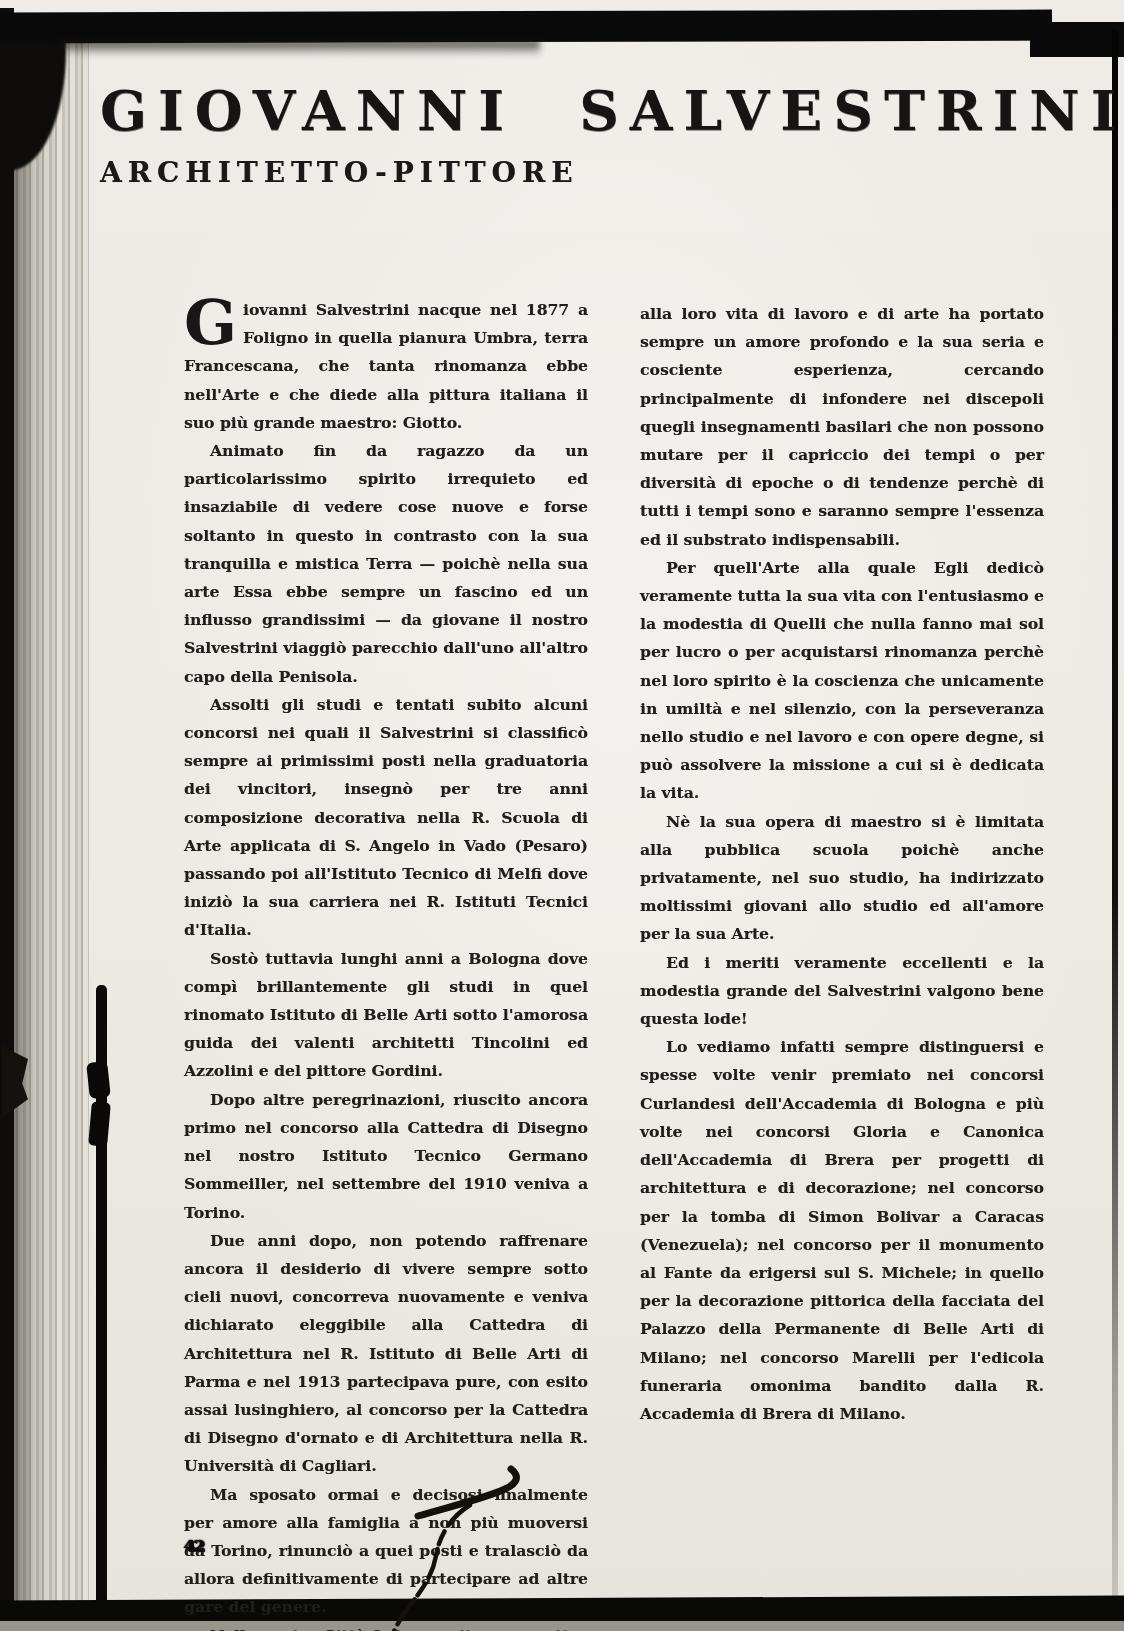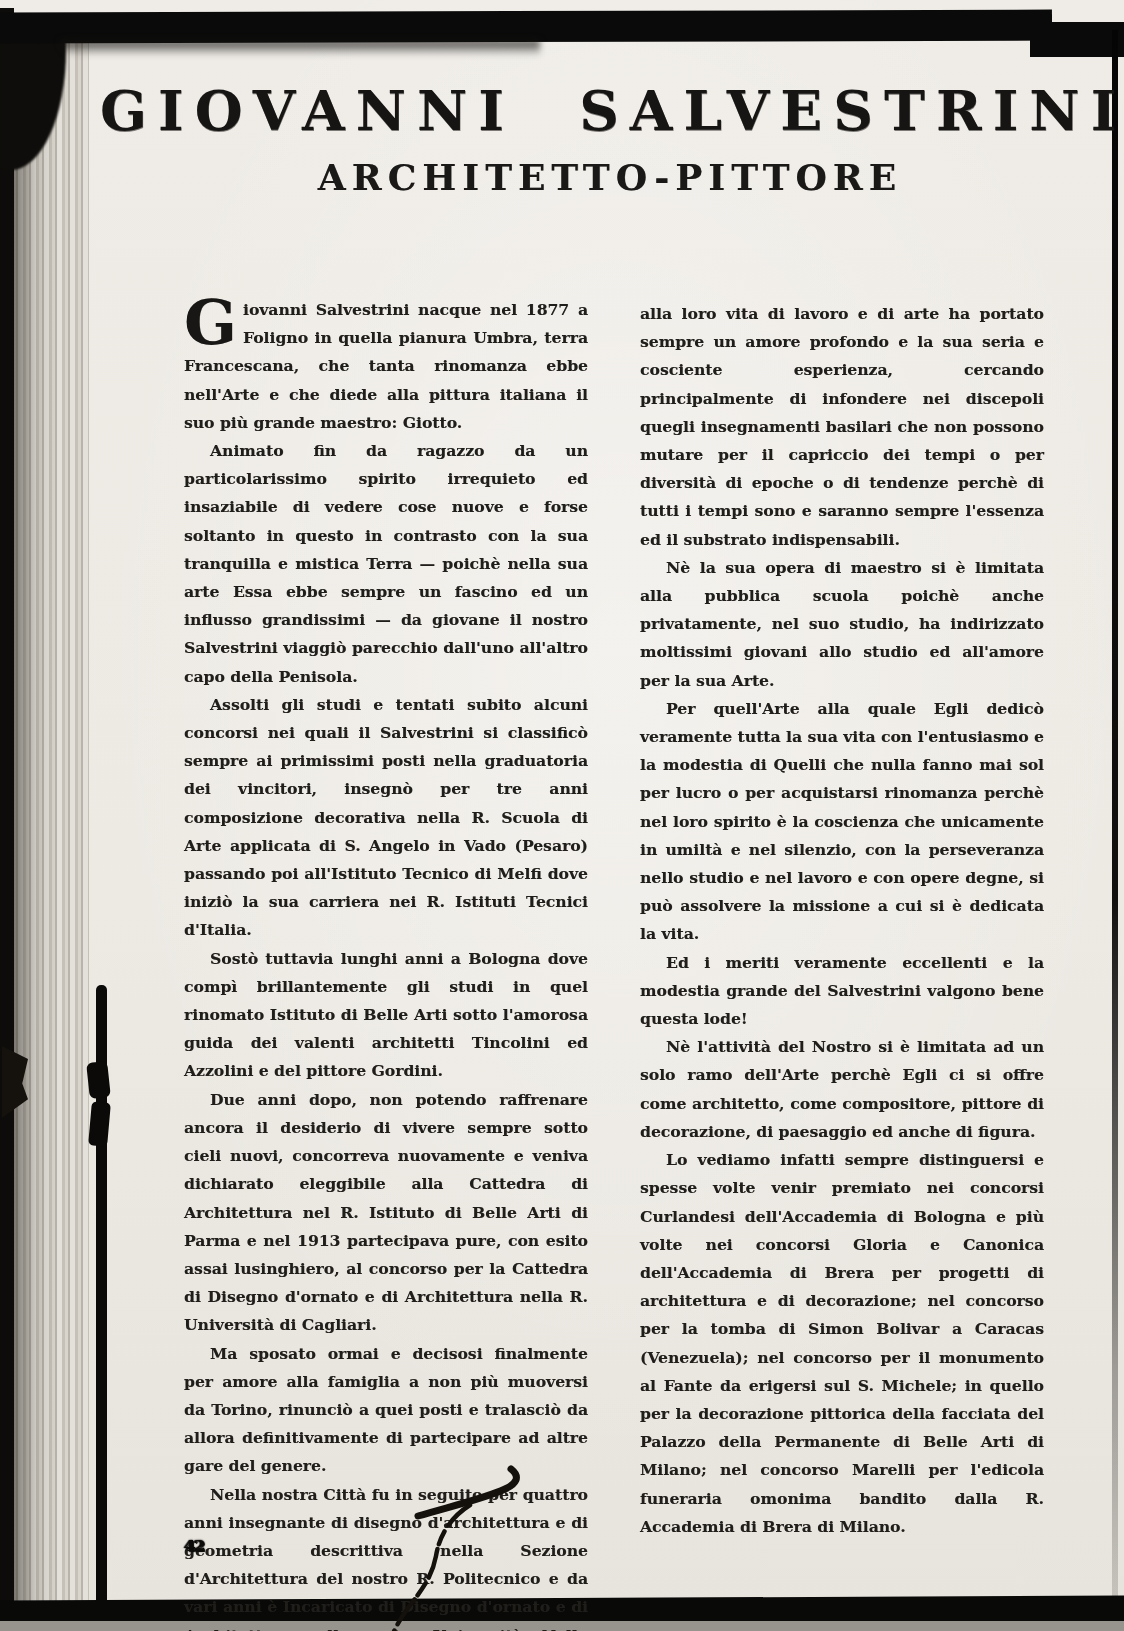--- a/index.html
+++ b/index.html
@@ -37,21 +37,21 @@
   .bottom-gray{position:absolute;left:0;top:1621px;width:1124px;height:10px;background:#97948e;}
   
   .title{
     position:absolute;left:100px;top:78px;width:1000px;
     text-align:center;font-weight:700;font-size:55px;letter-spacing:11px;word-spacing:34px;
     color:#161514;text-shadow:0.4px 0.6px 0.6px rgba(30,28,25,0.55);
     white-space:nowrap;
   }
   .subtitle{
     position:absolute;left:100px;top:156px;width:1020px;
-    text-align:center;font-weight:700;font-size:36px;letter-spacing:6px;
+    text-align:left;font-weight:700;font-size:28px;letter-spacing:6px;
     color:#1a1918;text-shadow:0.3px 0.4px 0.5px rgba(30,28,25,0.5);
   }
   .column{
     position:absolute;width:404px;
     font-size:15.6px;font-weight:700;line-height:28.2px;
     text-align:justify;color:#201e1b;
     text-shadow:0.25px 0.3px 0.45px rgba(40,36,30,0.45);
   }
   #col-left{left:184px;top:296px;}
   #col-right{left:640px;top:300px;}
@@ -90,31 +90,31 @@
   <div class="bottom-gray"></div>
 
   <div class="title">GIOVANNI SALVESTRINI</div>
   <div class="subtitle">ARCHITETTO-PITTORE</div>
 
   <div class="column" id="col-left">
     <p class="dropcap-para"><span class="dropcap">G</span><span>iovanni Salvestrini nacque nel 1877 a Foligno in quella pianura Umbra, terra Francescana, che tanta rinomanza ebbe nell'Arte e che diede alla pittura italiana il suo più grande maestro: Giotto.</span></p>
     <p>Animato fin da ragazzo da un particolarissimo spirito irrequieto ed insaziabile di vedere cose nuove e forse soltanto in questo in contrasto con la sua tranquilla e mistica Terra — poichè nella sua arte Essa ebbe sempre un fascino ed un influsso grandissimi — da giovane il nostro Salvestrini viaggiò parecchio dall'uno all'altro capo della Penisola.</p>
       <p>Assolti gli studi e tentati subito alcuni concorsi nei quali il Salvestrini si classificò sempre ai primissimi posti nella graduatoria dei vincitori, insegnò per tre anni composizione decorativa nella R. Scuola di Arte applicata di S. Angelo in Vado (Pesaro) passando poi all'Istituto Tecnico di Melfi dove iniziò la sua carriera nei R. Istituti Tecnici d'Italia.</p>
       <p>Sostò tuttavia lunghi anni a Bologna dove compì brillantemente gli studi in quel rinomato Istituto di Belle Arti sotto l'amorosa guida dei valenti architetti Tincolini ed Azzolini e del pittore Gordini.</p>
+      <p>Dopo altre peregrinazioni, riuscito ancora primo nel concorso alla Cattedra di Disegno nel nostro Istituto Tecnico Germano Sommeiller, nel settembre del 1910 veniva a Torino.</p>
       <p>Due anni dopo, non potendo raffrenare ancora il desiderio di vivere sempre sotto cieli nuovi, concorreva nuovamente e veniva dichiarato eleggibile alla Cattedra di Architettura nel R. Istituto di Belle Arti di Parma e nel 1913 partecipava pure, con esito assai lusinghiero, al concorso per la Cattedra di Disegno d'ornato e di Architettura nella R. Università di Cagliari.</p>
       <p>Ma sposato ormai e decisosi finalmente per amore alla famiglia a non più muoversi da Torino, rinunciò a quei posti e tralasciò da allora definitivamente di partecipare ad altre gare del genere.</p>
       <p>Nella nostra Città fu in seguito per quattro anni insegnante di disegno d'architettura e di geometria descrittiva nella Sezione d'Architettura del nostro R. Politecnico e da vari anni è Incaricato di Disegno d'ornato e di Architettura nella nostra Università. Nella scuola ed alla preparazione degli studenti</p>
   </div>
 
   <div class="column" id="col-right">
     <p class="no-indent">alla loro vita di lavoro e di arte ha portato sempre un amore profondo e la sua seria e cosciente esperienza, cercando principalmente di infondere nei discepoli quegli insegnamenti basilari che non possono mutare per il capriccio dei tempi o per diversità di epoche o di tendenze perchè di tutti i tempi sono e saranno sempre l'essenza ed il substrato indispensabili.</p>
+      <p>Per quell'Arte alla quale Egli dedicò veramente tutta la sua vita con l'entusiasmo e la modestia di Quelli che nulla fanno mai sol per lucro o per acquistarsi rinomanza perchè nel loro spirito è la coscienza che unicamente in umiltà e nel silenzio, con la perseveranza nello studio e nel lavoro e con opere degne, si può assolvere la missione a cui si è dedicata la vita.</p>
       <p>Nè la sua opera di maestro si è limitata alla pubblica scuola poichè anche privatamente, nel suo studio, ha indirizzato moltissimi giovani allo studio ed all'amore per la sua Arte.</p>
-      <p>Per quell'Arte alla quale Egli dedicò veramente tutta la sua vita con l'entusiasmo e la modestia di Quelli che nulla fanno mai sol per lucro o per acquistarsi rinomanza perchè nel loro spirito è la coscienza che unicamente in umiltà e nel silenzio, con la perseveranza nello studio e nel lavoro e con opere degne, si può assolvere la missione a cui si è dedicata la vita.</p>
       <p>Ed i meriti veramente eccellenti e la modestia grande del Salvestrini valgono bene questa lode!</p>
-      <p>Nè l'attività del Nostro si è limitata ad un solo ramo dell'Arte perchè Egli ci si offre come architetto, come compositore, pittore di decorazione, di paesaggio ed anche di figura.</p>
       <p>Lo vediamo infatti sempre distinguersi e spesse volte venir premiato nei concorsi Curlandesi dell'Accademia di Bologna e più volte nei concorsi Gloria e Canonica dell'Accademia di Brera per progetti di architettura e di decorazione; nel concorso per la tomba di Simon Bolivar a Caracas (Venezuela); nel concorso per il monumento al Fante da erigersi sul S. Michele; in quello per la decorazione pittorica della facciata del Palazzo della Permanente di Belle Arti di Milano; nel concorso Marelli per l'edicola funeraria omonima bandito dalla R. Accademia di Brera di Milano.</p>
   </div>
 
   <div class="page-number">42</div>
 
   <svg class="ink-mark" width="1124" height="1631" viewBox="0 0 1124 1631">
     <path d="M 418 1516 C 452 1506, 486 1498, 505 1489 C 516 1484, 521 1477, 511 1469" fill="none" stroke="#14110d" stroke-width="7" stroke-linecap="round"></path>
     <path d="M 470 1505 C 448 1519, 439 1538, 436 1556 C 432 1578, 420 1592, 408 1608 C 401 1618, 396 1626, 393 1634" fill="none" stroke="#14110d" stroke-width="4.5" stroke-linecap="round" stroke-dasharray="30 7 14 5"></path>
   </svg>
 

